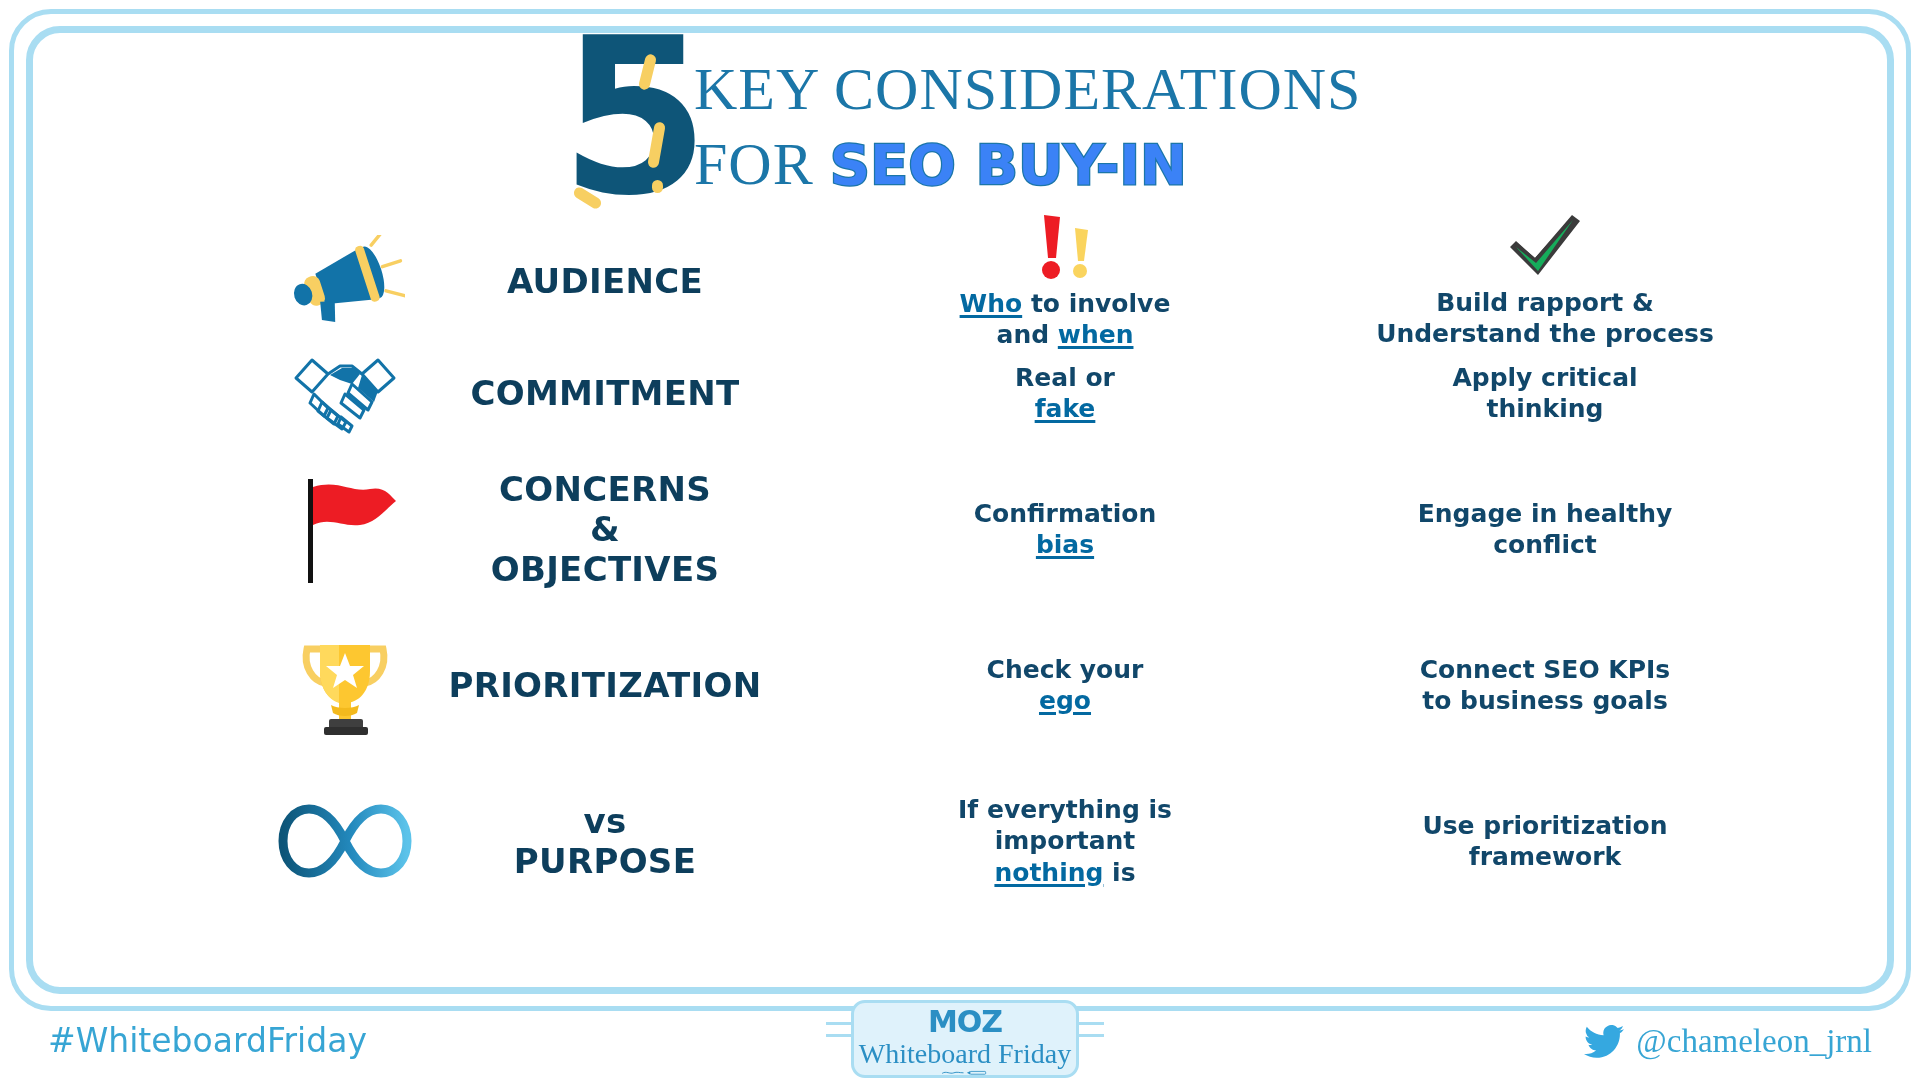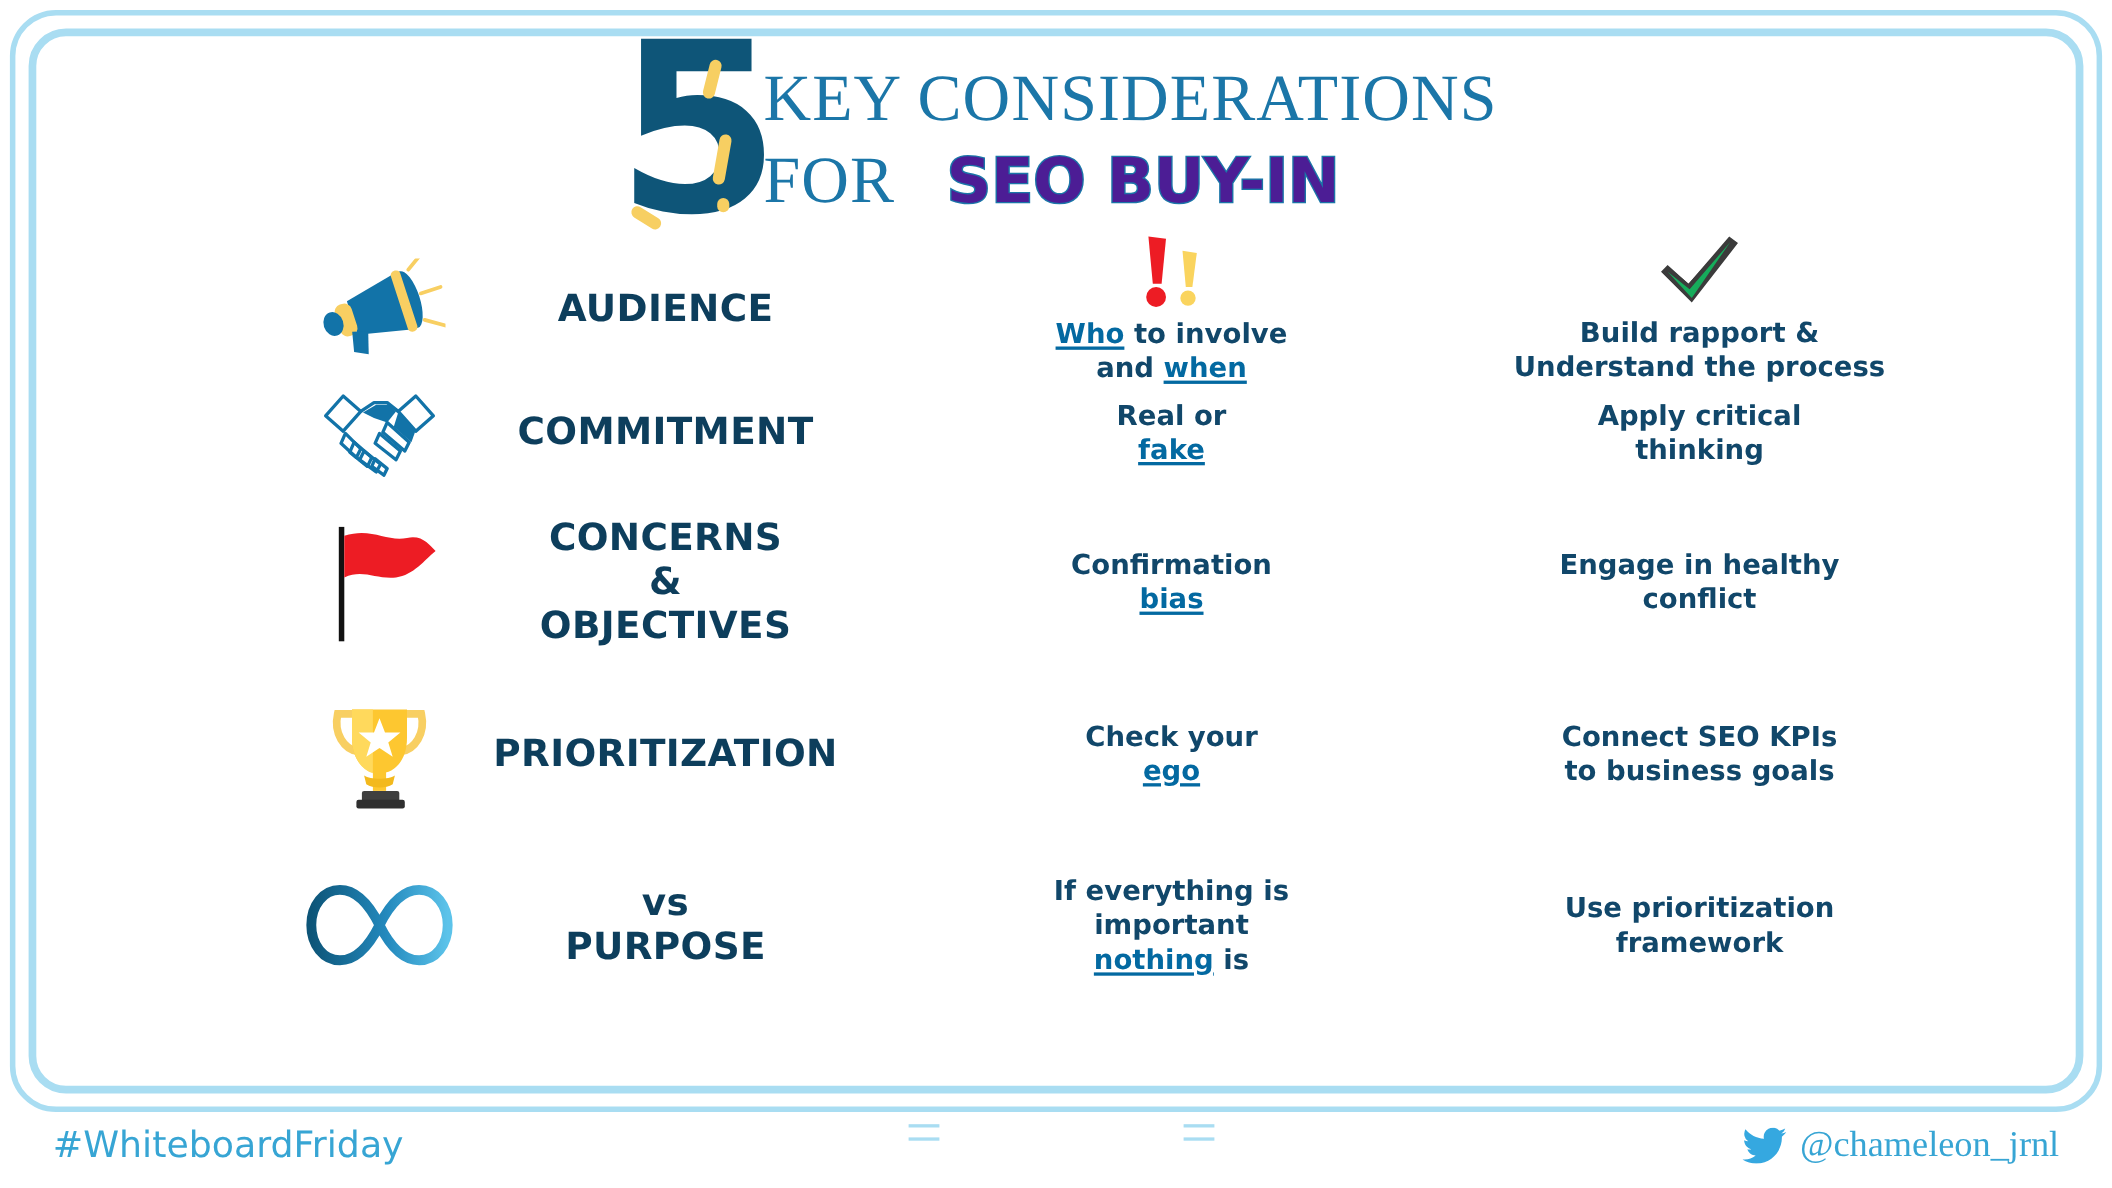--- a/index.html
+++ b/index.html
@@ -81,25 +81,24 @@
     color: #1b76a8;
     letter-spacing: 1px;
     line-height: 1.12;
     white-space: nowrap;
     margin-top: 8px;
   }
   .t-accent {
     font-family: "DejaVu Sans", sans-serif;
     font-weight: bold;
     font-size: 56px;
-    color: #4c1d95;
+    color: #3b82f6;
     -webkit-text-stroke: 2.5px #1b76a8;
     paint-order: stroke fill;
     letter-spacing: 0px;
-    margin-left: 31px;
   }
 
   
   .grid {
     position: absolute;
     left: 0; top: 225px;
     width: 1920px;
   }
   .row {
     position: relative;
@@ -415,14 +414,25 @@
       <path d="M40 4.2 c-1.5 .66 -3.1 1.1 -4.7 1.3 1.7 -1 3 -2.6 3.6 -4.6 -1.6 .95 -3.4 1.6 -5.2 2 A8.2 8.2 0 0 0 19.6 10.3 C12.8 9.9 6.8 6.7 2.8 1.7 A8.2 8.2 0 0 0 5.3 12.6 c-1.3 0 -2.6 -.4 -3.7 -1 v .1 c0 4 2.8 7.3 6.6 8 -.7 .2 -1.4 .3 -2.2 .3 -.5 0 -1 0 -1.5 -.15 1 3.3 4.1 5.6 7.6 5.7 A16.5 16.5 0 0 1 0 29 a23.2 23.2 0 0 0 12.6 3.7 c15.1 0 23.3 -12.5 23.3 -23.3 l0 -1.06 A16.6 16.6 0 0 0 40 4.2 Z" fill="#35a8e0"></path>
     </svg>
     <span class="handle">@chameleon_jrnl</span>
   </div>
 
   <div class="badge-tab" style="left:826px; top:1022px; width:28px;"></div>
   <div class="badge-tab" style="left:826px; top:1034px; width:28px;"></div>
   <div class="badge-tab" style="left:1076px; top:1022px; width:28px;"></div>
   <div class="badge-tab" style="left:1076px; top:1034px; width:28px;"></div>
 
+  <div class="moz-badge">
+    <div class="moz-logo">
+      <span>MOZ</span>
+    </div>
+    <div class="moz-wf">Whiteboard Friday</div>
+    <svg class="moz-marker" width="160" height="16" viewBox="0 0 160 16">
+      <path d="M8 10 C20 2 32 14 44 9 C54 5 62 9 74 9" fill="none" stroke="#2b8fc4" stroke-width="3" stroke-linecap="round"></path>
+      <path d="M86 9 L96 4 L96 14 Z" fill="#2b8fc4"></path>
+      <rect x="96" y="4.5" width="50" height="9" rx="2.5" fill="none" stroke="#2b8fc4" stroke-width="2.6"></rect>
+    </svg>
+  </div>
 
 </div>
 
 </body></html>

